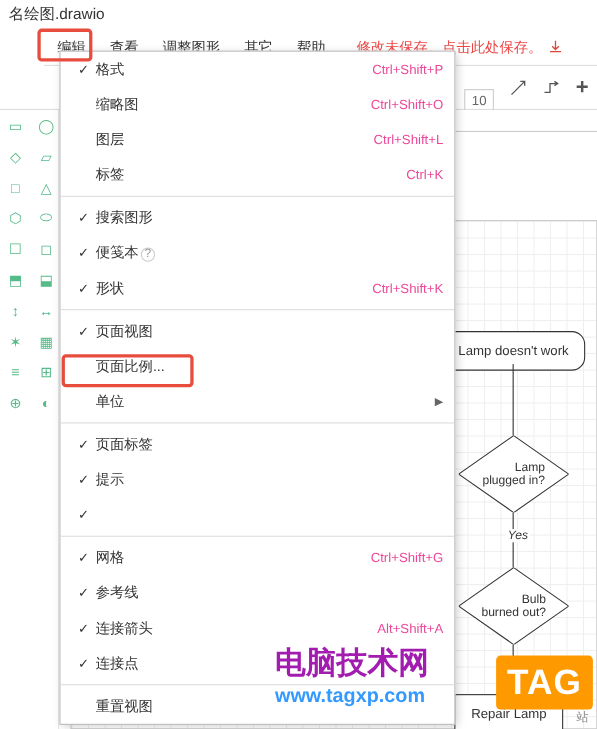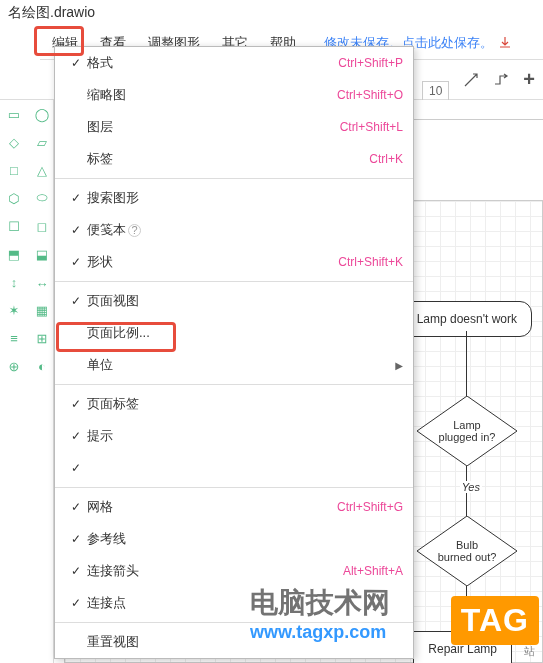--- a/index.html
+++ b/index.html
@@ -1,49 +1,49 @@
 <!DOCTYPE html>
 <html><head>
 <meta charset="utf-8">
 <style>
 * { box-sizing: border-box; margin: 0; padding: 0; }
 body { font-family: "Microsoft YaHei", sans-serif; font-size: 13px; color: #333; background: #fff; width: 543px; height: 663px; overflow: hidden; position: relative; }
 .title-bar { padding: 4px 8px; font-size: 14px; color: #333; }
 .menu-bar { display: flex; align-items: center; padding: 4px 8px; border-bottom: 1px solid #ddd; gap: 14px; height: 34px; margin-left: 40px; }
 .menu-item { cursor: pointer; padding: 2px 4px; }
-.save-notice { color: #3b82f6; margin-left: 10px; display: flex; align-items: center; gap: 4px; }
+.save-notice { color: #ef4444; margin-left: 10px; display: flex; align-items: center; gap: 4px; }
 .toolbar { display: flex; align-items: center; height: 40px; border-bottom: 1px solid #ddd; padding: 0 8px; position: relative; }
 .toolbar-right { position: absolute; right: 8px; display: flex; align-items: center; gap: 14px; }
 .zoom-box { border: 1px solid #ccc; padding: 2px 6px; font-size: 12px; color: #666; margin-top: 22px; }
 .main { display: flex; height: calc(100% - 100px); position: relative; }
 .sidebar { width: 54px; border-right: 1px solid #ddd; background: #fff; overflow: hidden; }
 .shapes-panel { display: grid; grid-template-columns: 1fr 1fr; gap: 4px; padding: 2px; }
 .shape-cell { width: 24px; height: 24px; display: flex; align-items: center; justify-content: center; }
 .canvas { flex: 1; position: relative; background: #fff; }
 .ruler-top { height: 20px; border-bottom: 1px solid #ccc; position: relative; font-size: 9px; color: #888; }
 .ruler-tick { position: absolute; top: 4px; }
 .grid-area { position: absolute; top: 20px; left: 0; right: 0; bottom: 0; background-image: linear-gradient(#eee 1px, transparent 1px), linear-gradient(90deg, #eee 1px, transparent 1px); background-size: 15px 15px; border: 1px solid #ccc; margin: 80px 0 0 10px; }
 .flow-box { position: absolute; border: 1px solid #333; background: #fff; border-radius: 12px; padding: 10px 14px; font-size: 12px; text-align: center; }
 .diamond { position: absolute; width: 100px; height: 70px; }
 .diamond-shape { width: 100%; height: 100%; position: absolute; }
-.diamond-text { position: absolute; width: 100%; height: 100%; display: flex; align-items: center; justify-content: center; font-size: 11px; text-align: center; }
+.diamond-text { position: absolute; width: 100%; height: 100%; display: flex; align-items: center; justify-content: center; font-size: 11px; text-align: right; }
 .flow-line { position: absolute; background: #333; }
 .flow-label { position: absolute; font-size: 11px; background: #fff; padding: 0 2px; font-style: italic; }
 .dropdown { position: absolute; top: 46px; left: 54px; width: 360px; background: #fff; border: 1px solid #bbb; box-shadow: 2px 2px 8px rgba(0,0,0,0.2); z-index: 100; }
 .dropdown-item { display: flex; align-items: center; height: 32px; padding: 0 10px; cursor: pointer; position: relative; }
 .check-col { width: 22px; display: flex; justify-content: center; color: #333; font-size: 12px; }
 .item-label { flex: 1; }
 .shortcut { color: #ec4899; font-size: 12px; }
 .submenu-arrow { color: #666; font-size: 10px; }
 .dropdown-sep { height: 1px; background: #ddd; margin: 3px 0; }
 .help-icon { color: #999; font-size: 11px; margin-left: 2px; border: 1px solid #ccc; border-radius: 50%; width: 13px; height: 13px; display: inline-flex; align-items: center; justify-content: center; }
 .highlight-menu { position: absolute; top: 26px; left: 34px; width: 50px; height: 30px; border: 3px solid #e74c3c; border-radius: 4px; z-index: 200; pointer-events: none; }
 .highlight-item { position: absolute; top: 322px; left: 56px; width: 120px; height: 30px; border: 3px solid #e74c3c; border-radius: 4px; z-index: 200; pointer-events: none; }
 .watermark { position: absolute; bottom: 20px; left: 250px; z-index: 300; font-weight: bold; }
-.wm-line1 { font-size: 28px; color: #737373; }
+.wm-line1 { font-size: 28px; color: #a21caf; }
 .wm-line2 { font-size: 18px; color: #3399ff; }
 .tag-badge { position: absolute; bottom: 18px; right: 4px; background: #ff9900; color: #fff; font-size: 32px; font-weight: bold; padding: 6px 10px; border-radius: 4px; z-index: 300; letter-spacing: 1px; }
 .tag-sub { position: absolute; bottom: 4px; right: 8px; font-size: 11px; color: #888; z-index: 300; }
 .icon-svg { width: 16px; height: 16px; stroke: #555; fill: none; stroke-width: 1.2; }
 </style>
 </head>
 <body>
 
 <div class="title-bar">名绘图.drawio</div>
 

